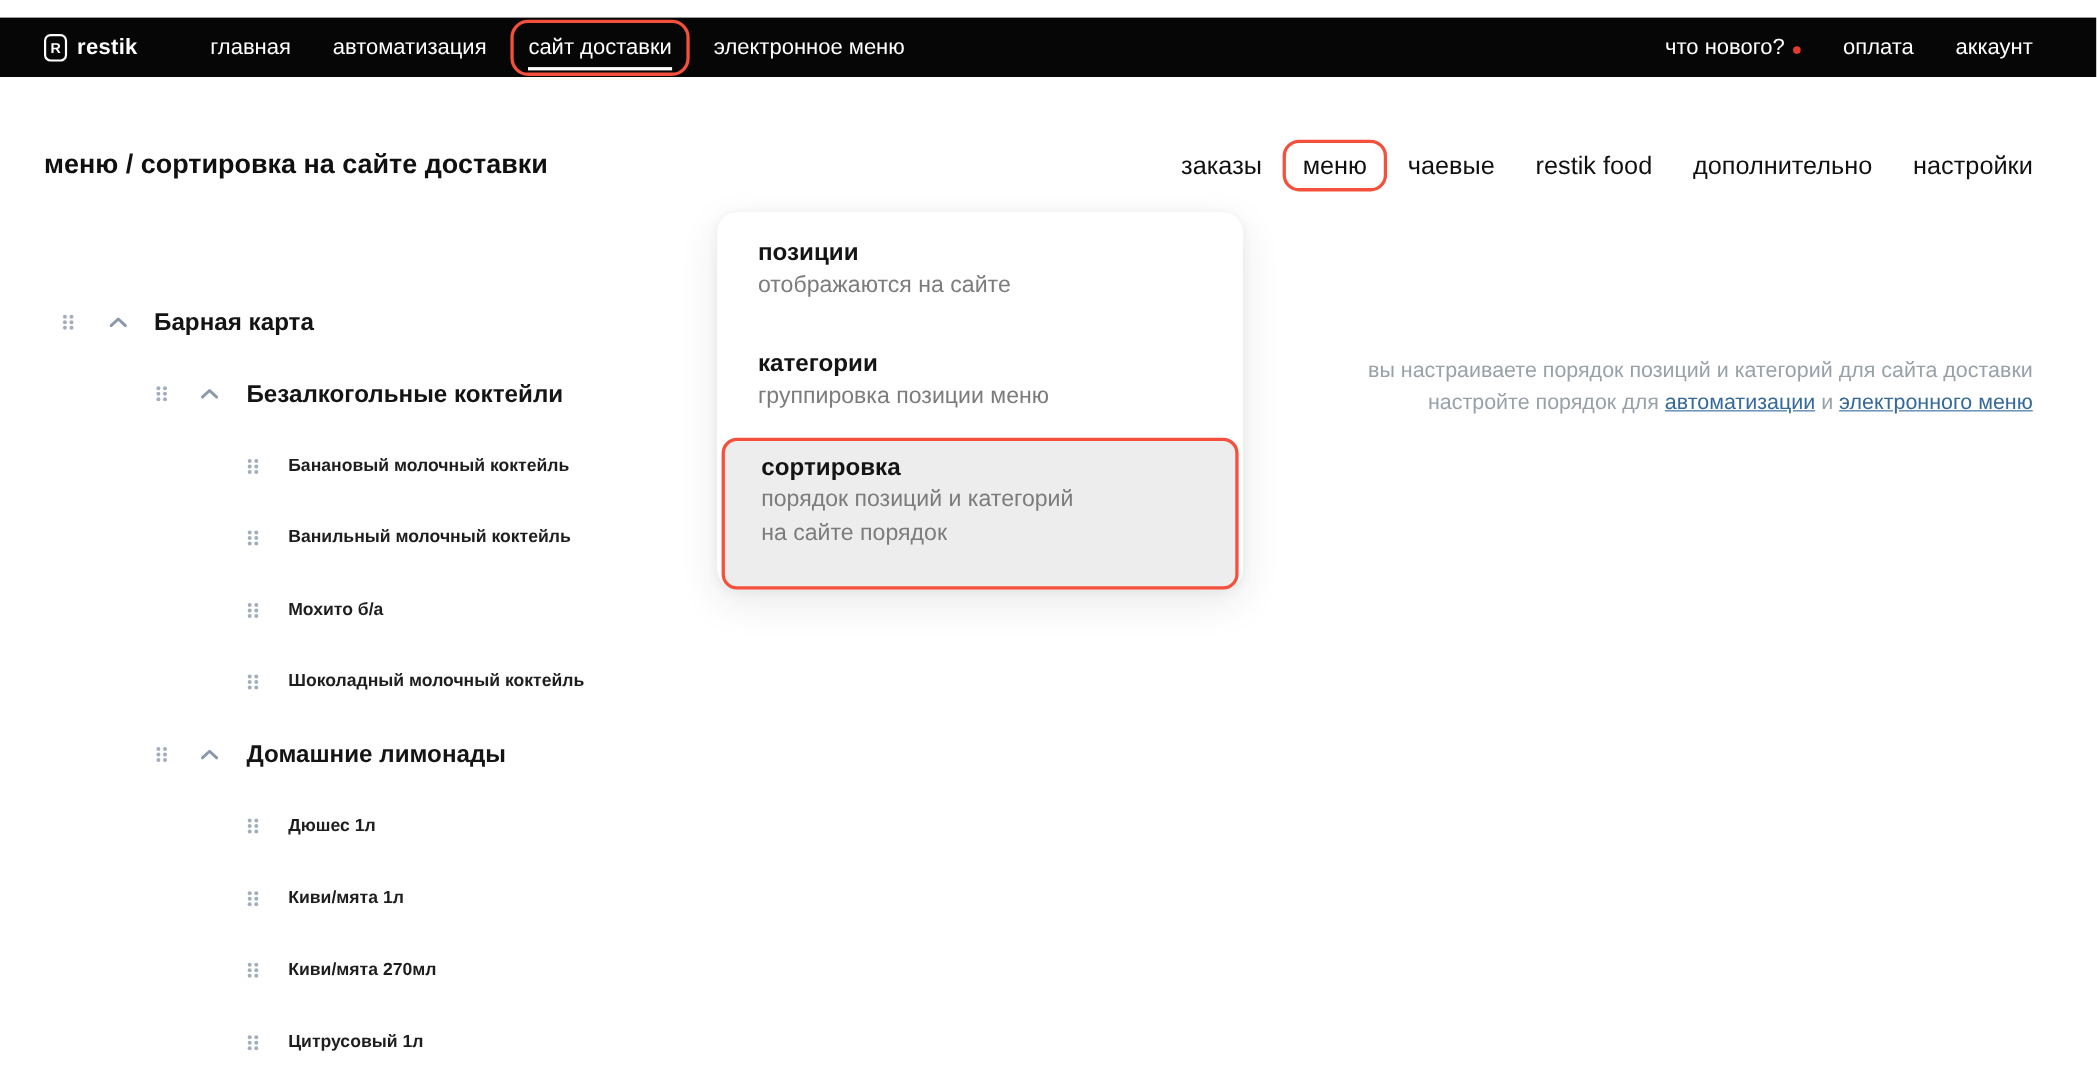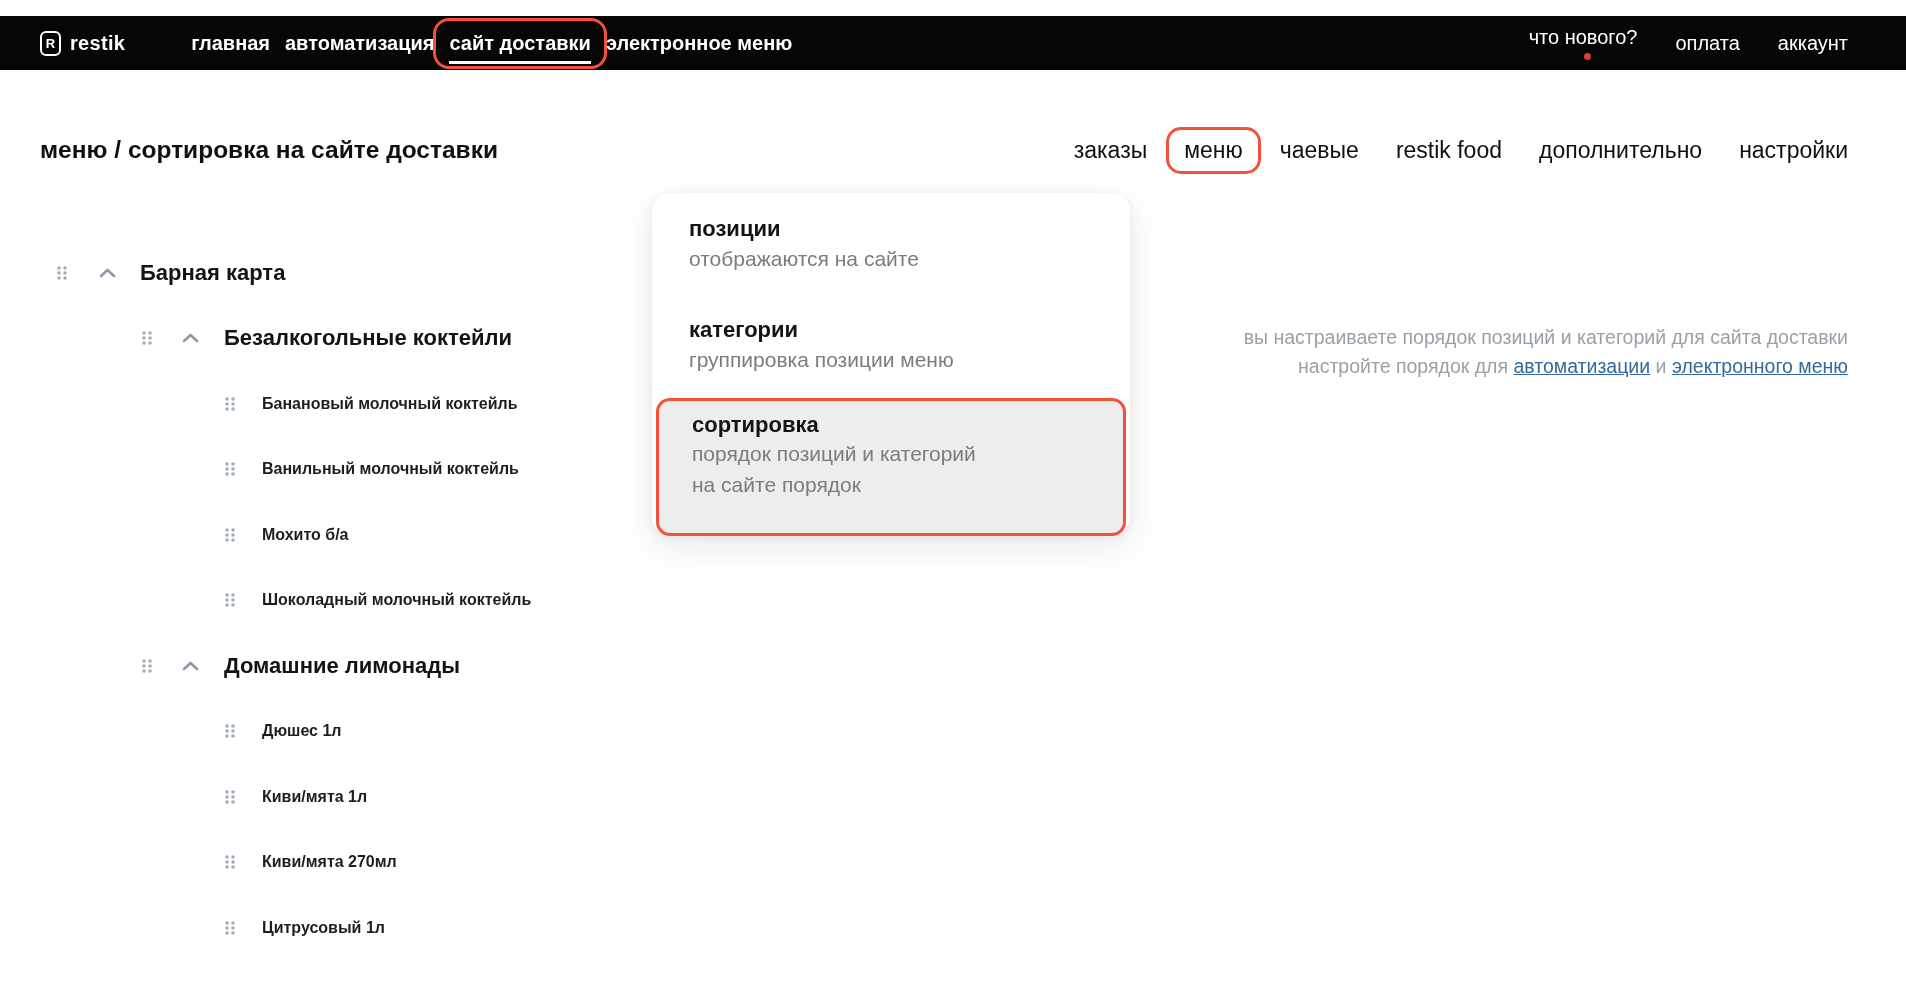--- a/index.html
+++ b/index.html
@@ -13,29 +13,29 @@
     position:absolute; top:16px; left:0; right:0; height:54px; background:#060606;
     display:flex; align-items:center; padding:0 58px 0 40px; box-sizing:border-box; color:#fff;
   }
   .logo { display:flex; align-items:center; gap:9px; cursor:pointer; }
   .logo-badge {
     width:17px; height:21px; border:2px solid #fff; border-radius:6px;
     display:flex; align-items:center; justify-content:center;
     font-size:13px; font-weight:bold; color:#fff;
   }
   .logo-text { font-size:20px; font-weight:bold; letter-spacing:.3px; }
-  .topnav { display:flex; align-items:center; gap:15px; margin-left:66px; font-size:20px;font-weight:bold; }
+  .topnav { display:flex; align-items:center; gap:38px; margin-left:66px; font-size:20px; }
   .topnav-item { position:relative; cursor:pointer; white-space:nowrap; }
   .topnav-item .underline {
     position:absolute; left:0; right:0; bottom:-9px; height:2.5px; background:#fff;
   }
   .annotation-box { position:absolute; border:3.5px solid #f4503c; border-radius:16px; pointer-events:none; }
   .annotation-nav { inset:-14px -16px; }
   .topbar-right { margin-left:auto; display:flex; align-items:center; gap:38px; font-size:20px; }
-  .topbar-right .topnav-item { display:flex; align-items:center;flex-direction:column; }
+  .topbar-right .topnav-item { display:flex; align-items:center; }
   .red-dot { width:7px; height:7px; border-radius:50%; background:#e23b30; margin-left:8px; margin-top:4px; }
 
   
   .page-title { position:absolute; left:40px; top:136px; font-size:24.5px; font-weight:bold; color:#101010; }
   .tabs {
     position:absolute; right:58px; top:127px; height:46px;
     display:flex; align-items:center; gap:37px; font-size:23px; color:#101010;
   }
   .tab { position:relative; cursor:pointer; white-space:nowrap; }
   .annotation-tab { inset:-10px -18px; border-width:3px; border-radius:15px; }
@@ -52,21 +52,21 @@
   .dd-item-1 { top:22px; }
   .dd-item-2 { top:123px; }
   .dd-highlight {
     position:absolute; left:4px; right:4px; top:205px; height:138px; box-sizing:border-box;
     background:#ededed; border:3px solid #f4503c; border-radius:14px;
     padding:10px 0 0 33px; cursor:pointer;
   }
   .dd-highlight .dd-sub { line-height:30.5px; }
 
   
-  .tree { position:absolute; left:40px; top:240px; width:620px; }
+  .tree { position:absolute; left:40px; top:260px; width:620px; }
   .tree-row { position:relative; height:65.5px; cursor:grab; }
   .tree-row .handle, .tree-row .chev, .tree-row .label {
     position:absolute; top:50%; transform:translateY(-50%); display:flex; align-items:center;
   }
   .handle { cursor:grab; }
   .chev { cursor:pointer; }
   .label { white-space:nowrap; font-size:16px; color:#1e1e1e;font-weight:bold; }
   .label.cat { font-weight:bold; font-size:22px; color:#141414; }
   .lvl1 .handle { left:16px; } .lvl1 .chev { left:59px; } .lvl1 .label { left:100px; }
   .lvl2 .handle { left:101px; } .lvl2 .chev { left:142px; } .lvl2 .label { left:184px; }

